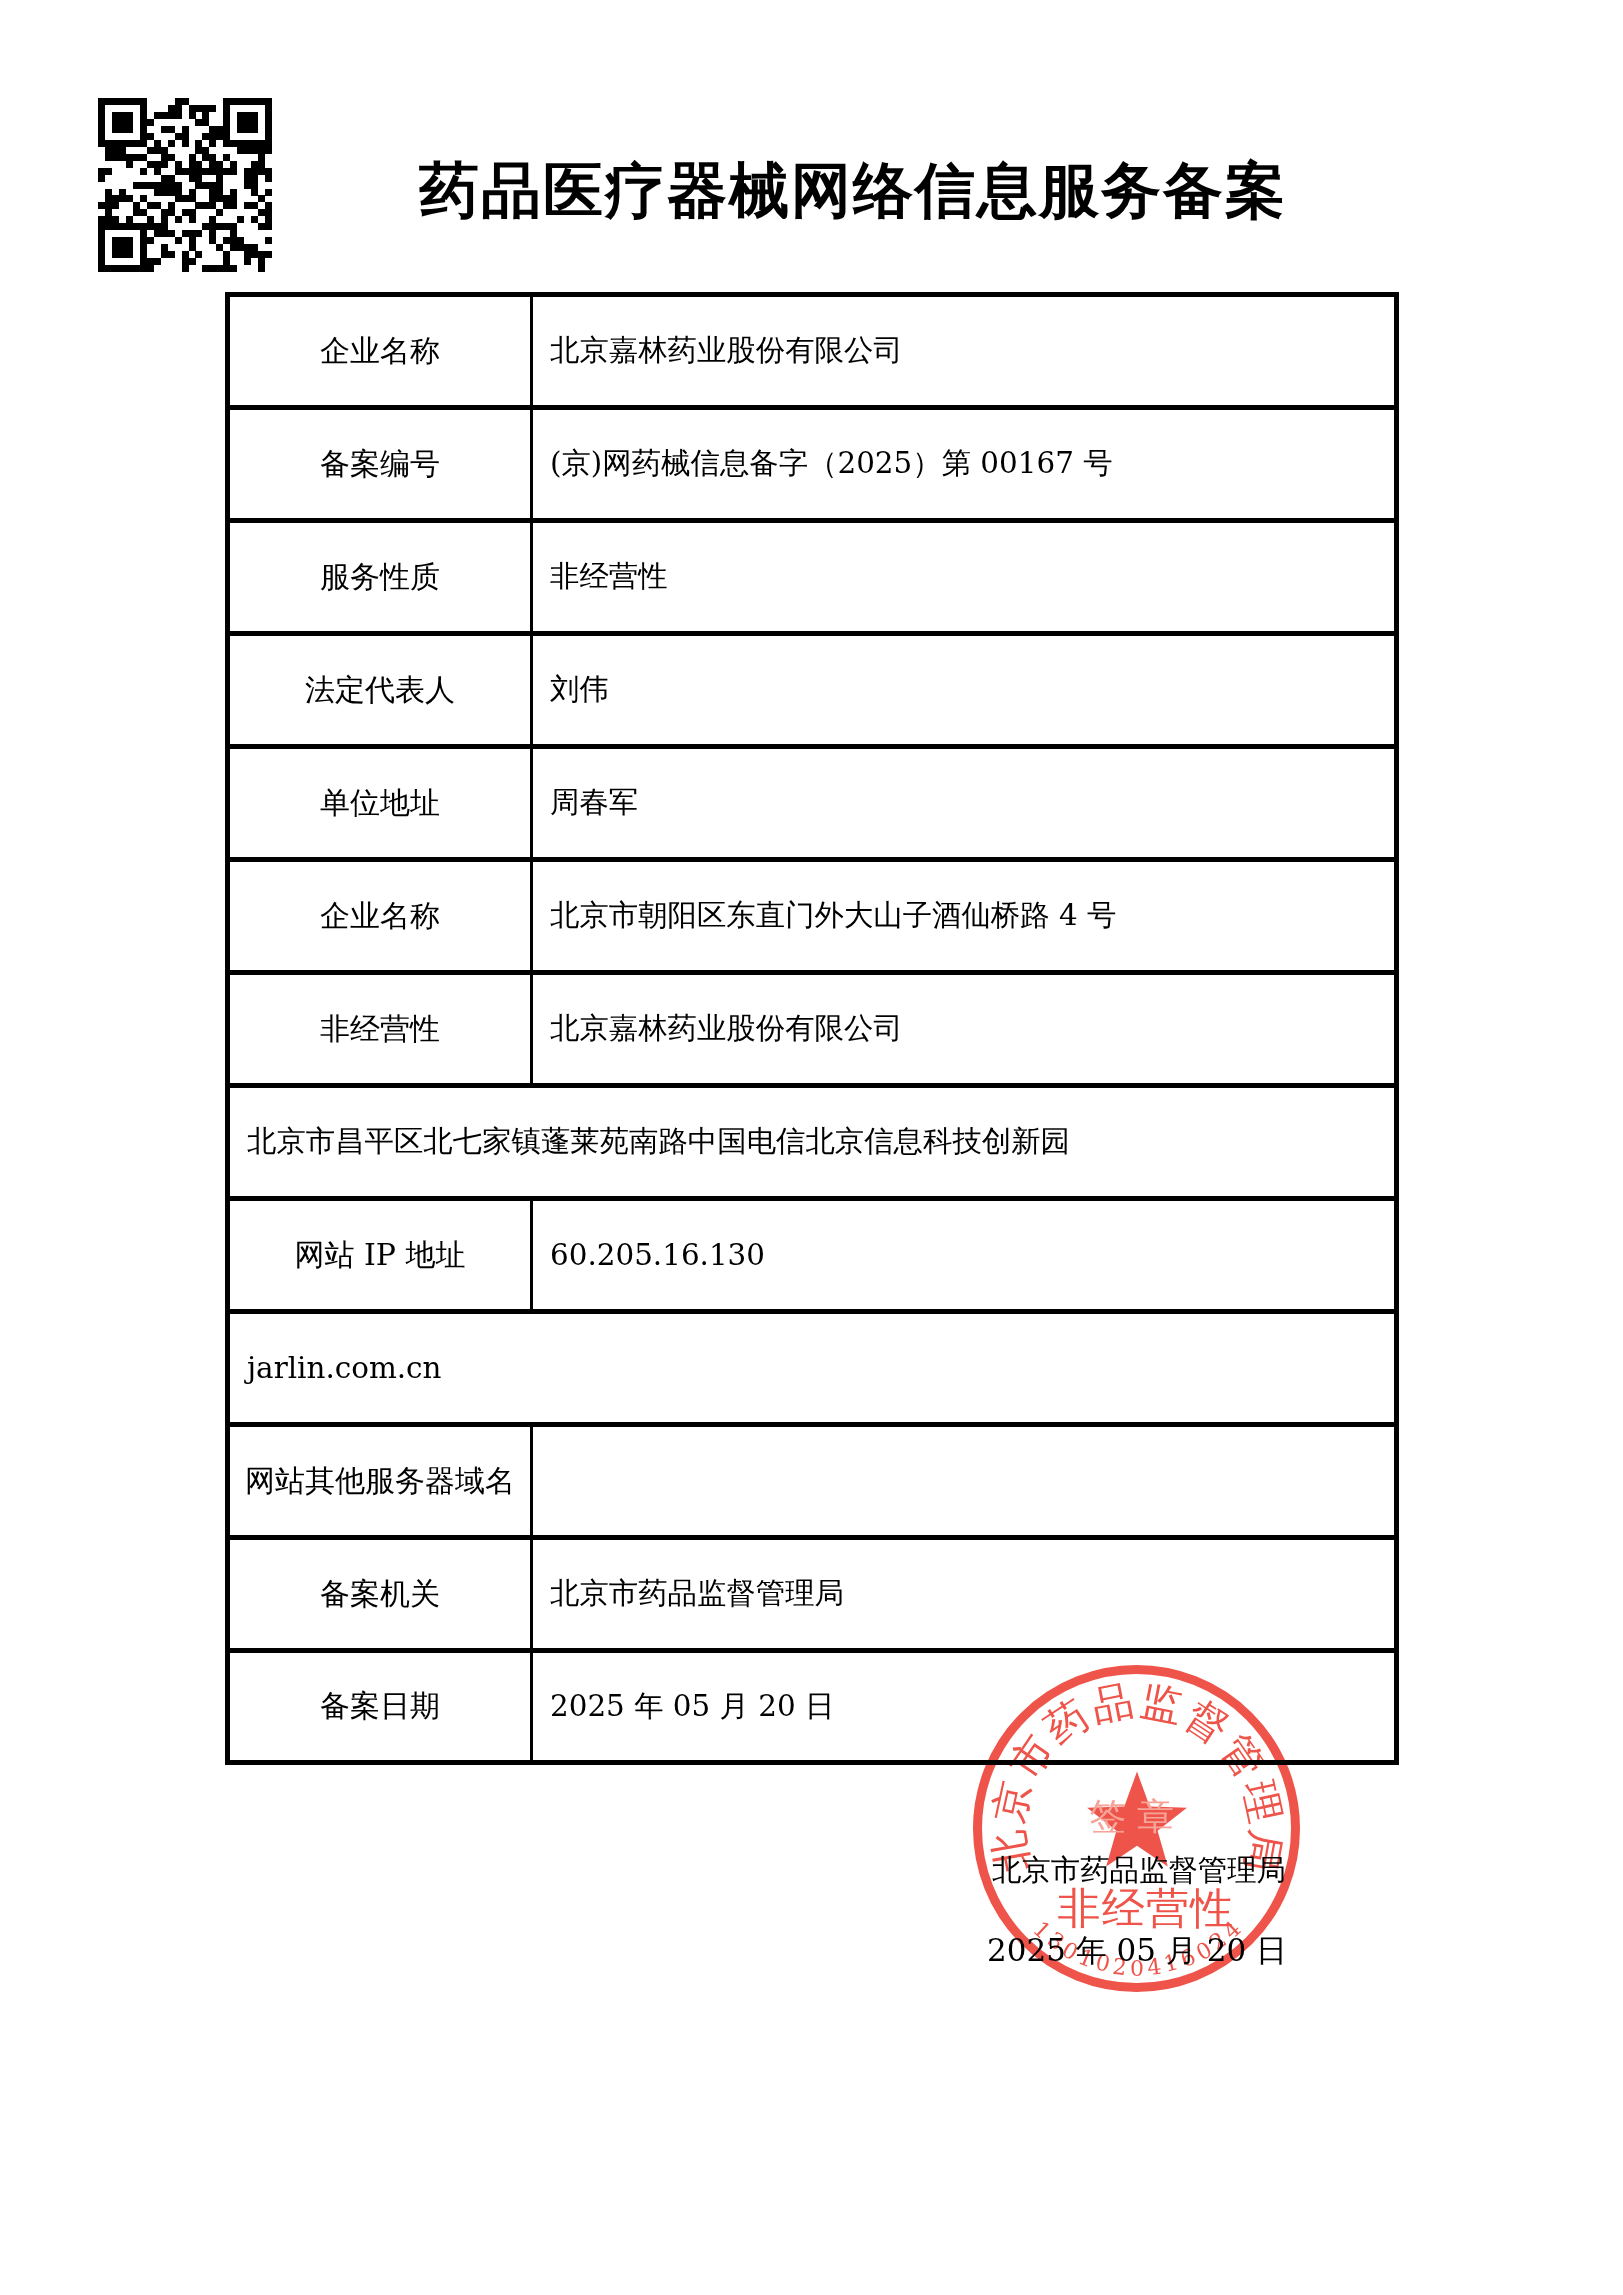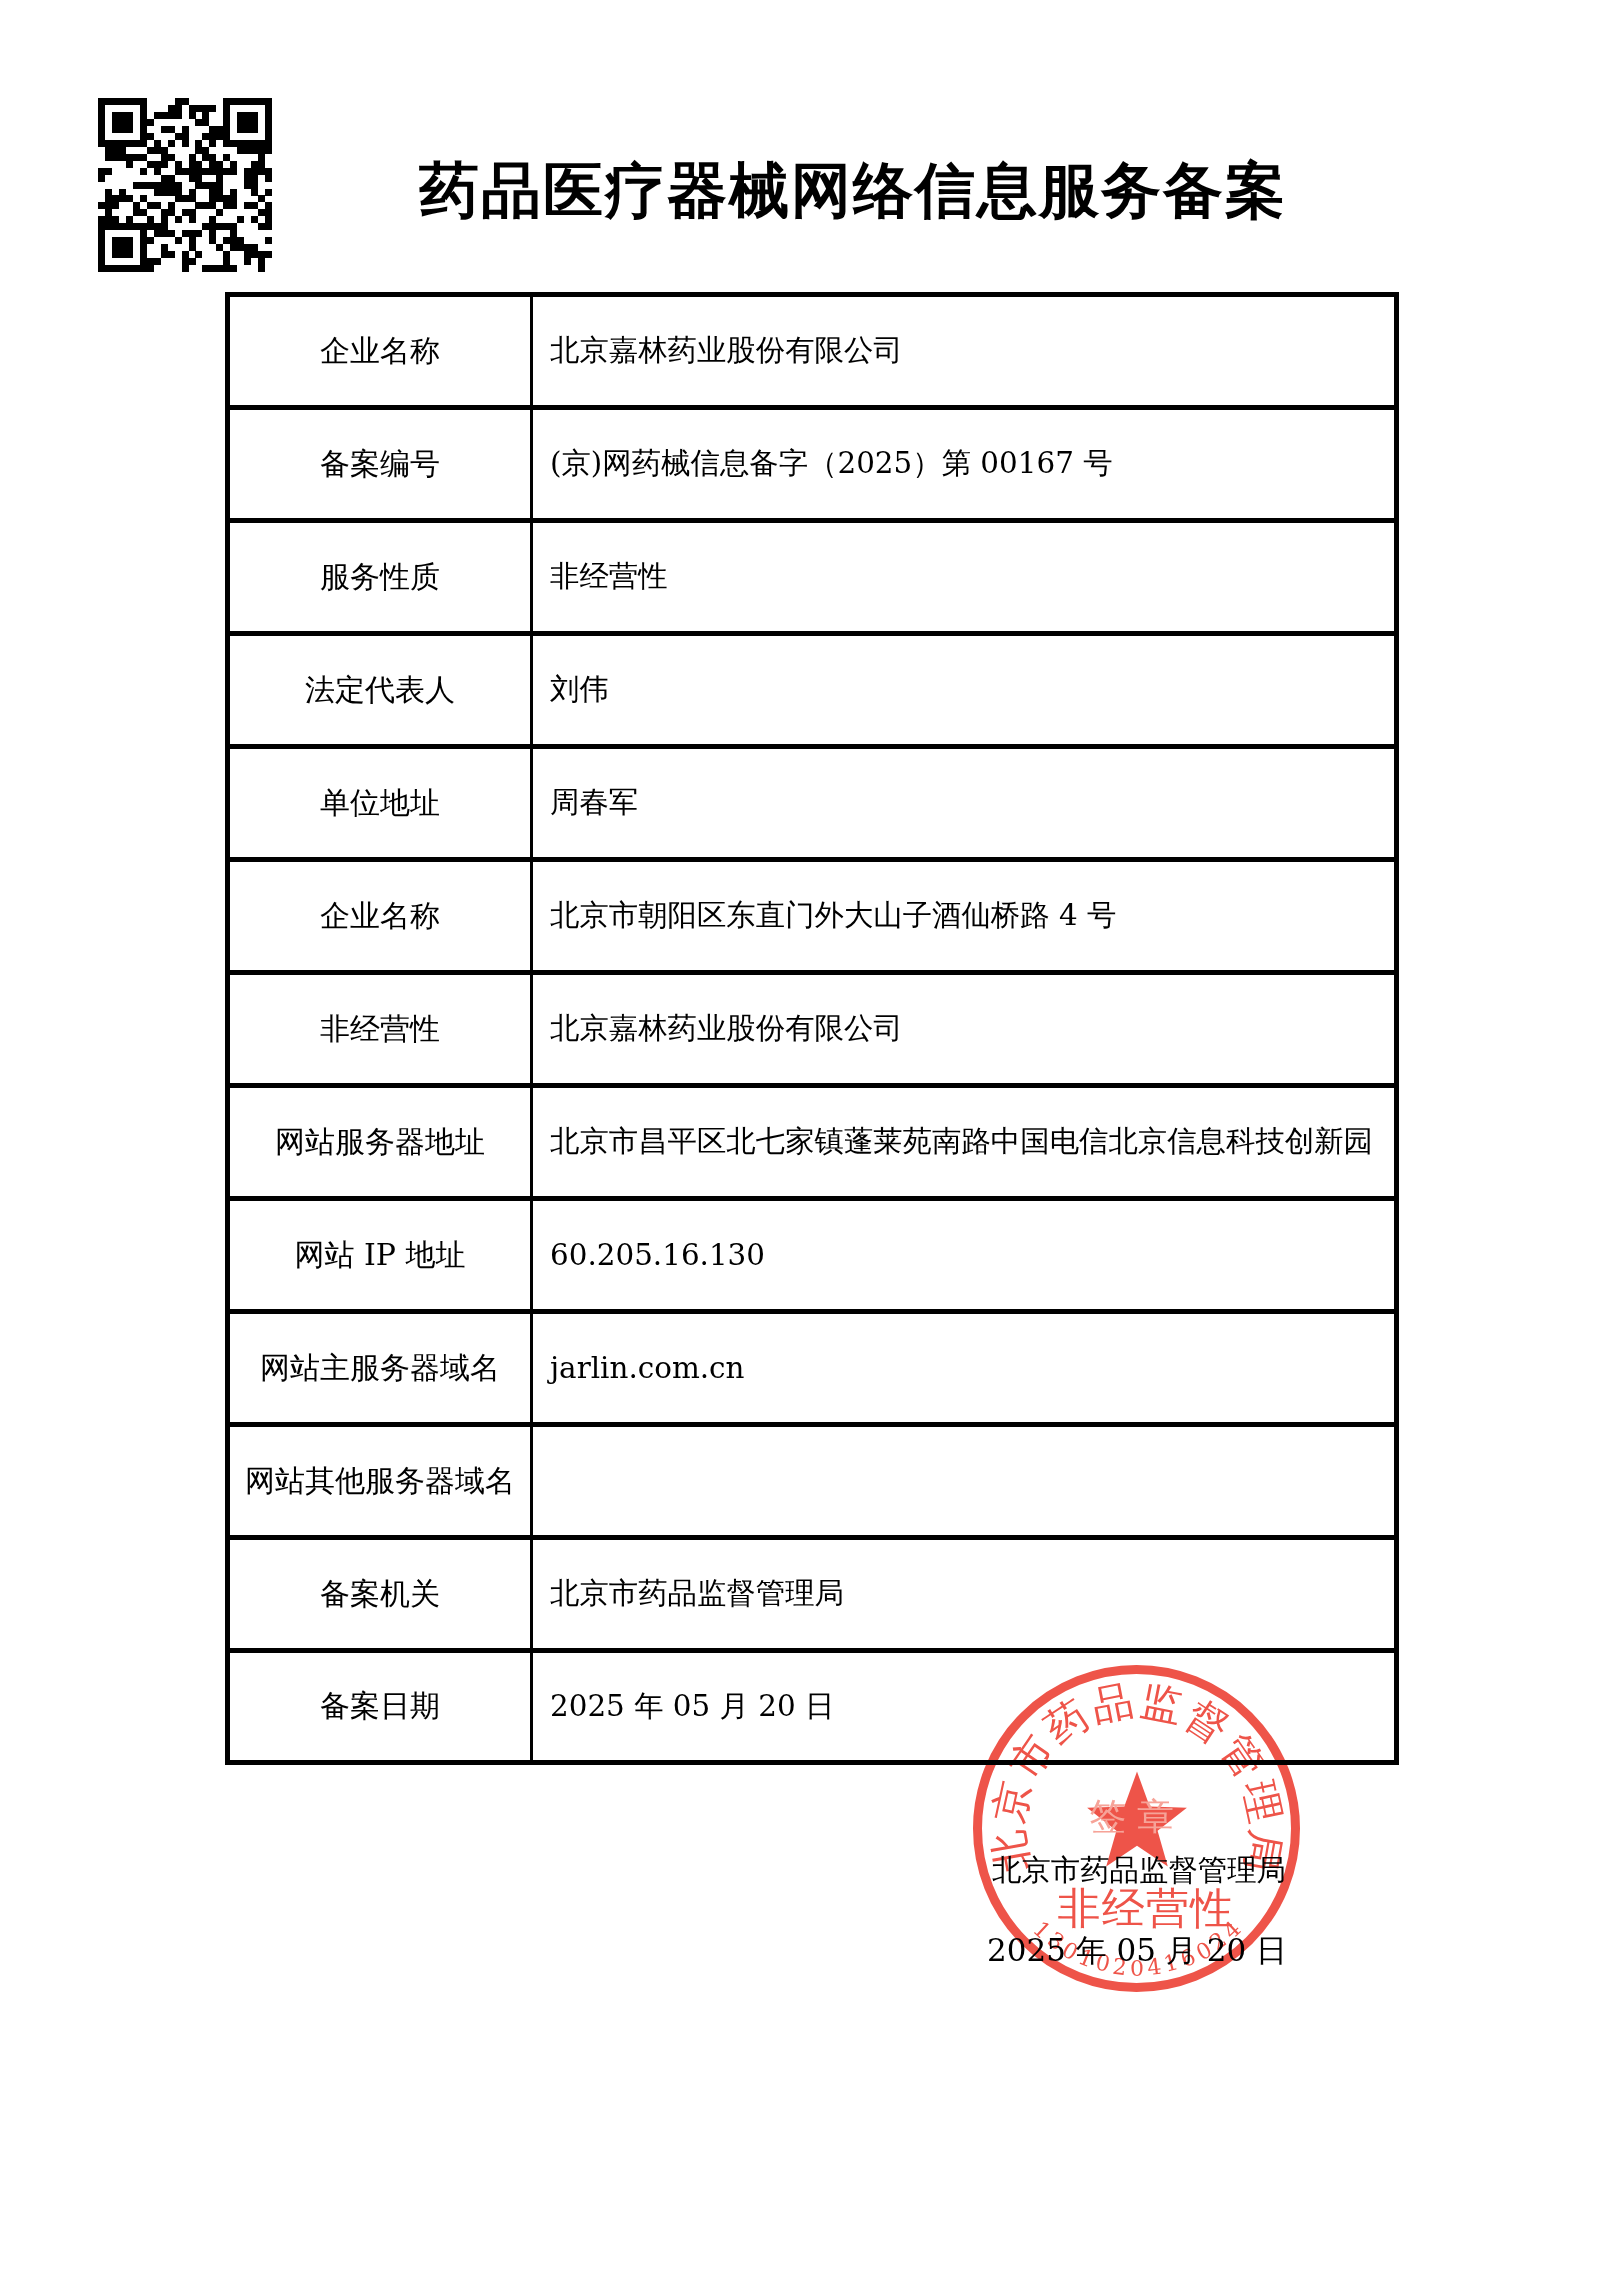--- a/index.html
+++ b/index.html
@@ -409,29 +409,27 @@
       </div>
       <div class="row">
         <div class="cell-label">企业名称</div>
         <div class="cell-value">北京市朝阳区东直门外大山子酒仙桥路 4 号</div>
       </div>
       <div class="row">
         <div class="cell-label">非经营性</div>
         <div class="cell-value">北京嘉林药业股份有限公司</div>
       </div>
       <div class="row">
-        <div class="cell-label">网站服务器地址</div>
         <div class="cell-value">北京市昌平区北七家镇蓬莱苑南路中国电信北京信息科技创新园</div>
       </div>
       <div class="row">
         <div class="cell-label">网站 IP 地址</div>
         <div class="cell-value">60.205.16.130</div>
       </div>
       <div class="row">
-        <div class="cell-label">网站主服务器域名</div>
         <div class="cell-value">jarlin.com.cn</div>
       </div>
       <div class="row">
         <div class="cell-label">网站其他服务器域名</div>
         <div class="cell-value"></div>
       </div>
       <div class="row">
         <div class="cell-label">备案机关</div>
         <div class="cell-value">北京市药品监督管理局</div>
       </div>

